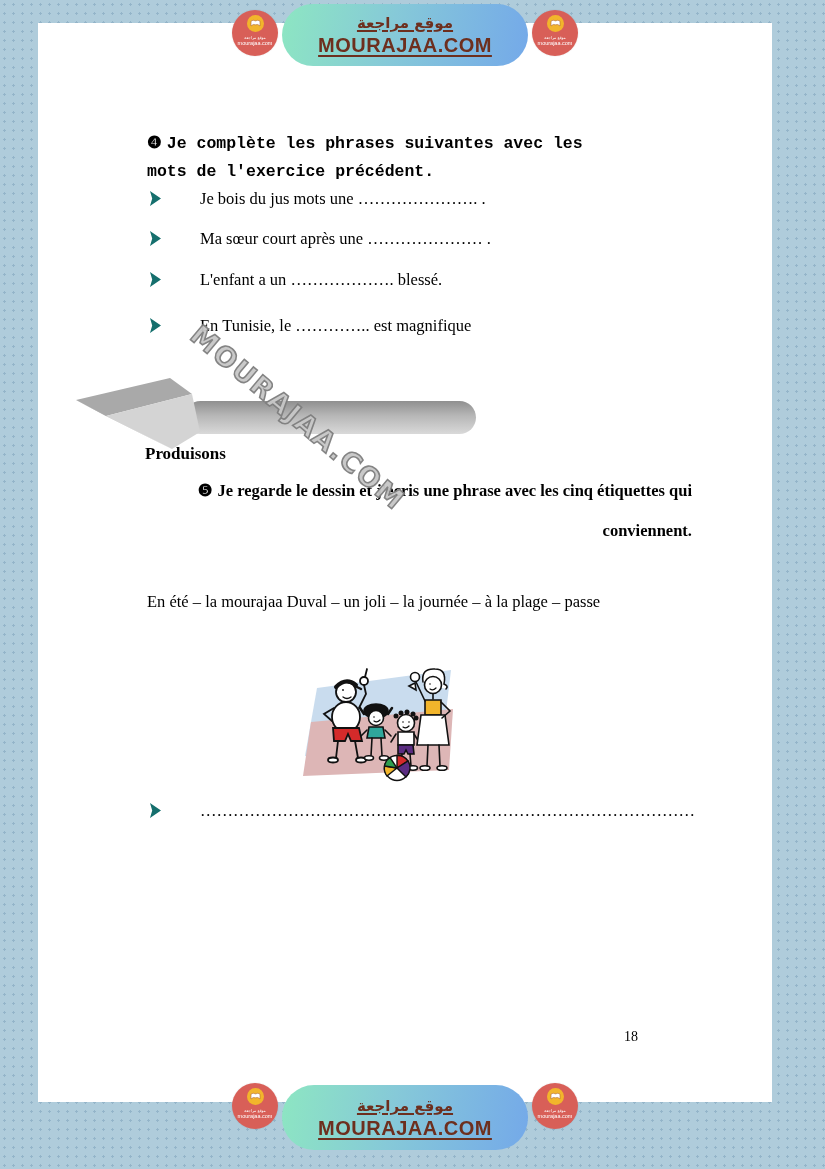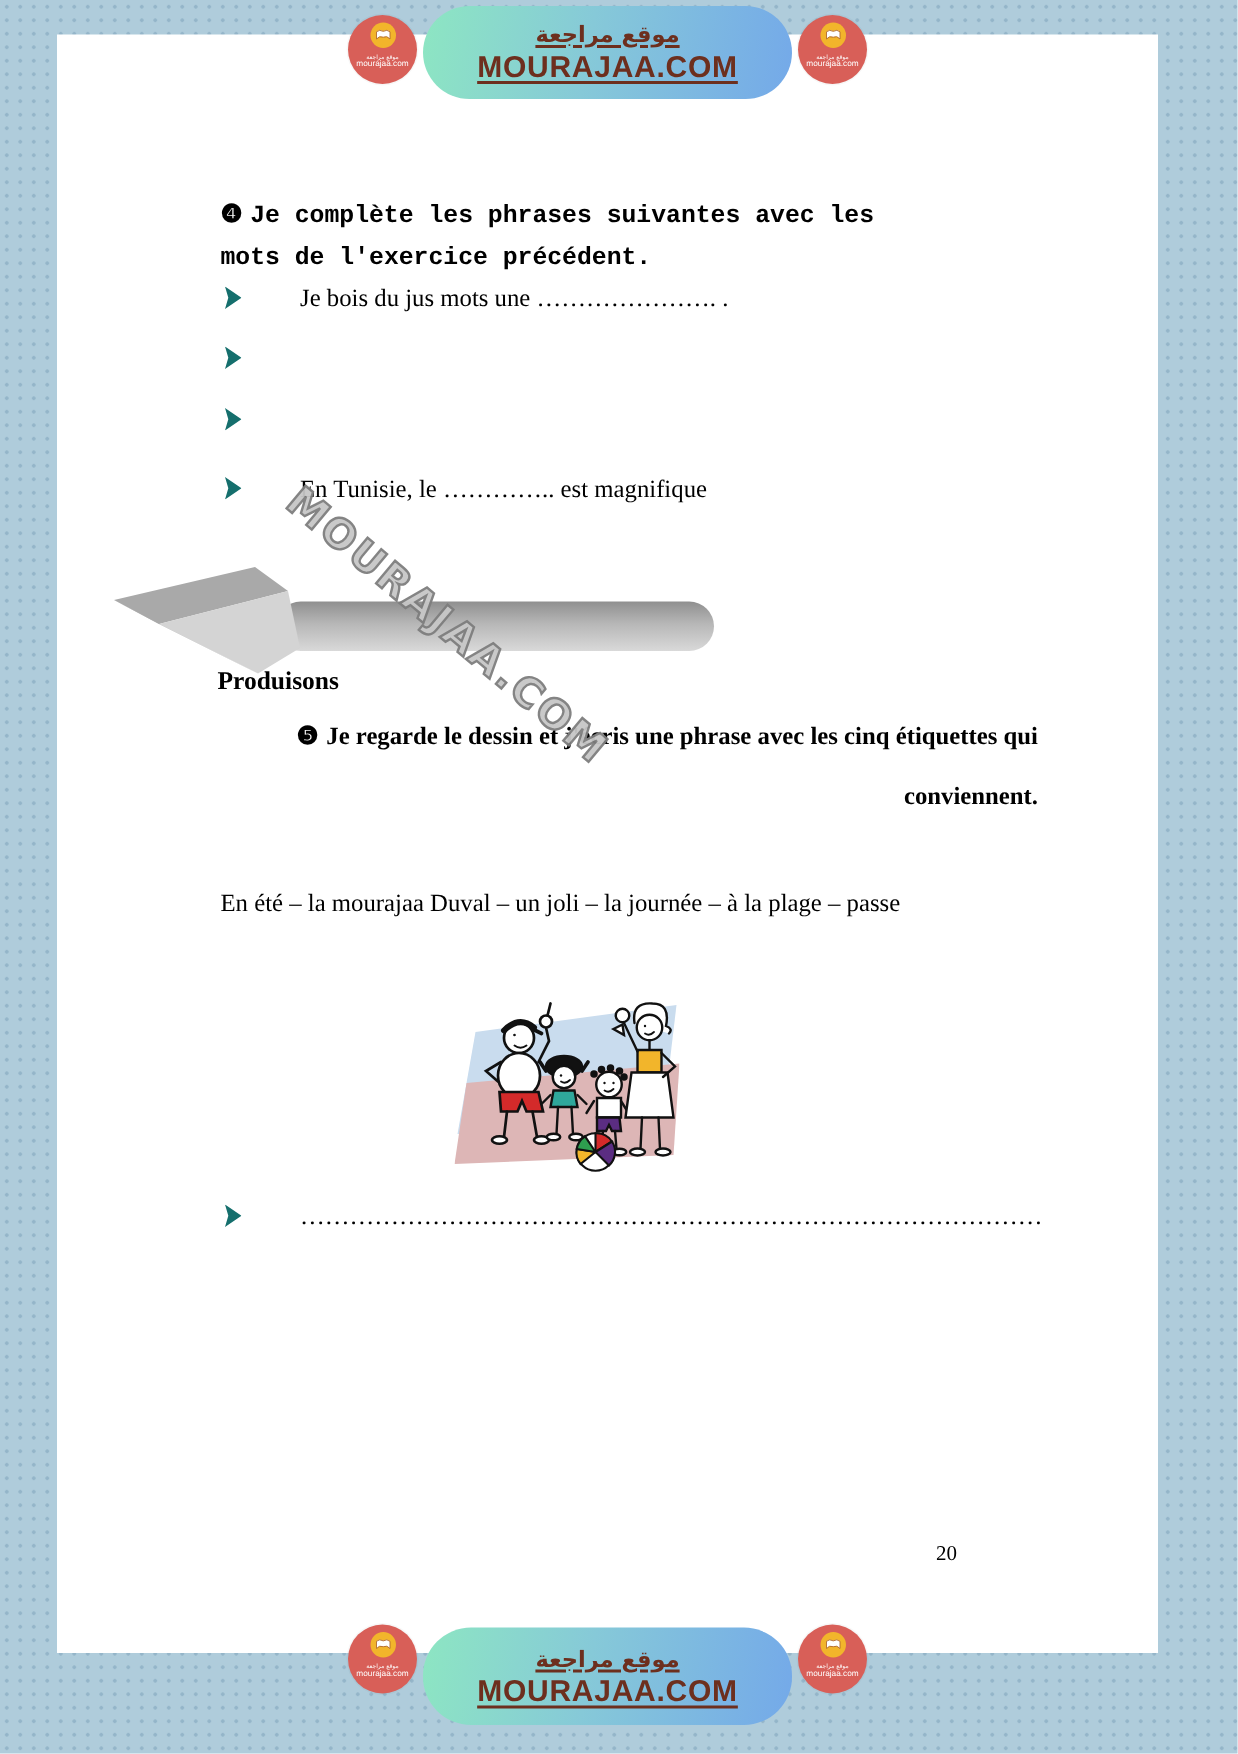--- a/index.html
+++ b/index.html
@@ -114,23 +114,25 @@
 <div class="ex-title ex4-title">
   <span class="num">❹</span><span>Je complète les phrases suivantes avec les mots de l'exercice précédent.</span>
 </div>
 
 <div class="bullet-item b1">
   <span class="tri"></span>
   <span class="bullet-text">Je bois du jus mots une …………………. .</span>
 </div>
 <div class="bullet-item b2">
   <span class="tri"></span>
+  <span class="bullet-text">Ma sœur court après une ………………… .</span>
 </div>
 <div class="bullet-item b3">
   <span class="tri"></span>
+  <span class="bullet-text">L'enfant a un ………………. blessé.</span>
 </div>
 <div class="bullet-item b4">
   <span class="tri"></span>
   <span class="bullet-text">En Tunisie, le ………….. est magnifique</span>
 </div>
 
 <div class="arrow-wrap">
   <svg width="412" height="82" viewBox="0 0 412 82">
     <defs>
       <linearGradient id="shaftGrad" x1="0" y1="0" x2="0" y2="1">
@@ -236,21 +238,21 @@
       <path d="M94,112 L81.5,110 A12.5,12.5 0 0 1 87,101.5 Z" fill="#2e9e4f"></path>
     </g>
   </svg>
 </div>
 
 <div class="bullet-item b5">
   <span class="tri"></span>
   <span class="bullet-text">………………………………………………………………………………</span>
 </div>
 
-<div class="page-num">20</div>
+<div class="page-num">18</div>
 
 <div class="logo bl">
   <div class="book-dot">
     <svg width="11" height="9" viewBox="0 0 11 9">
         <path d="M1,7 Q3,4.6 5.5,5.8 Q8,4.6 10,7 L10,2.2 Q8,.4 5.5,1.9 Q3,.4 1,2.2 Z" fill="#fff" stroke="#b06a30" stroke-width=".6"></path>
       </svg>
   </div>
   <div class="l-ar">موقع مراجعة</div>
   <div class="l-dom">mourajaa.com</div>
 </div>

